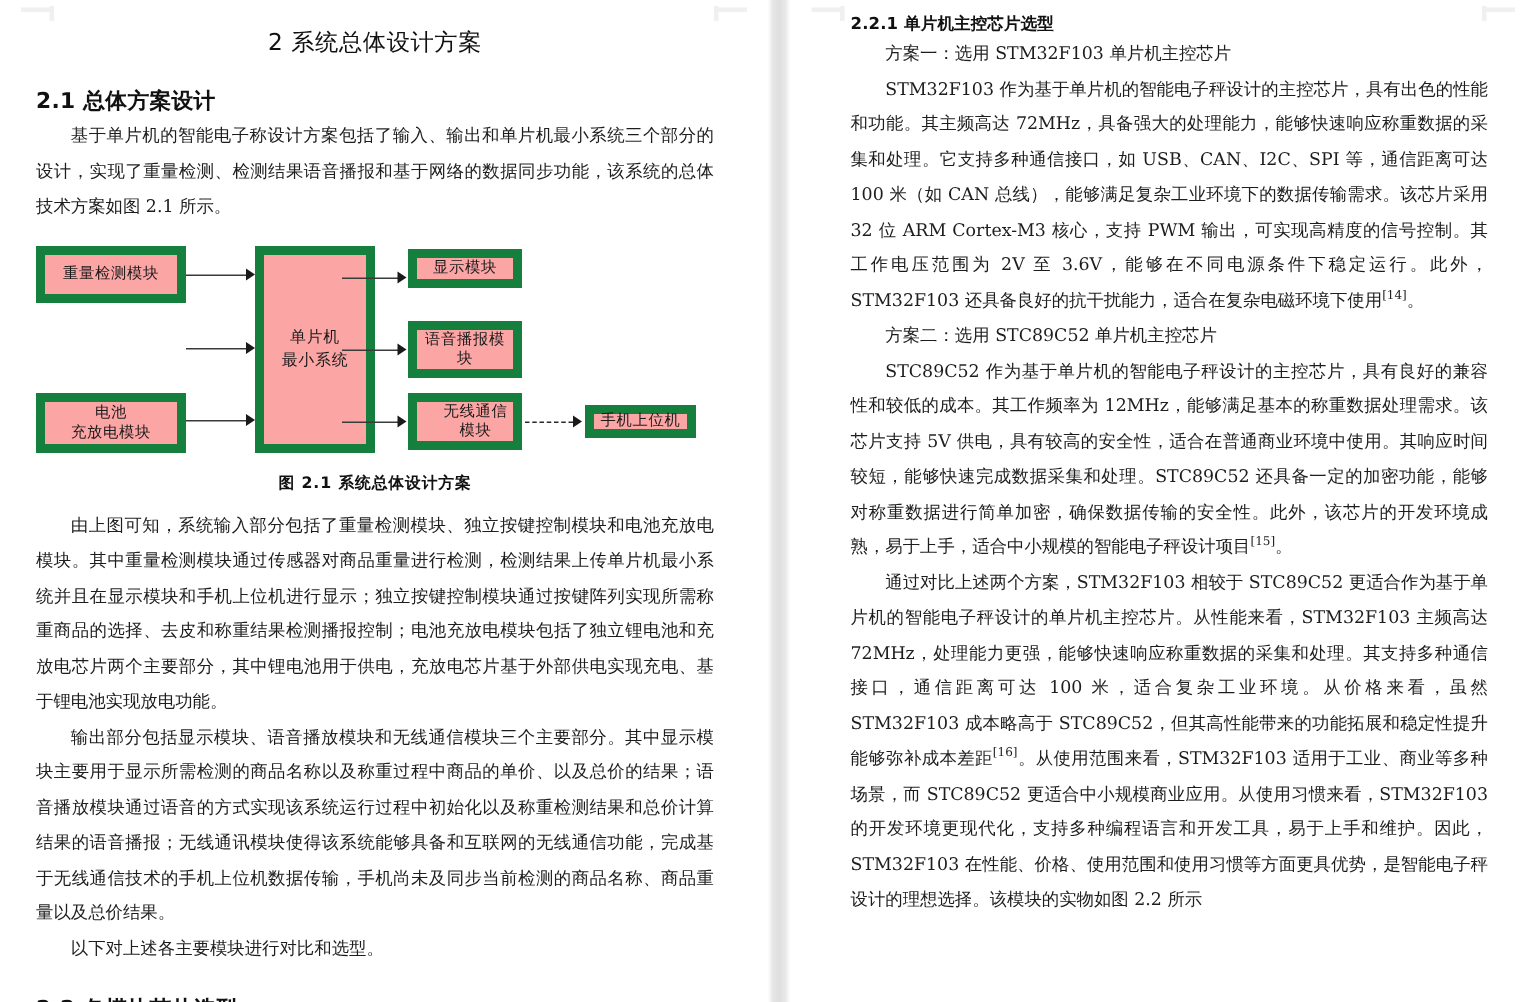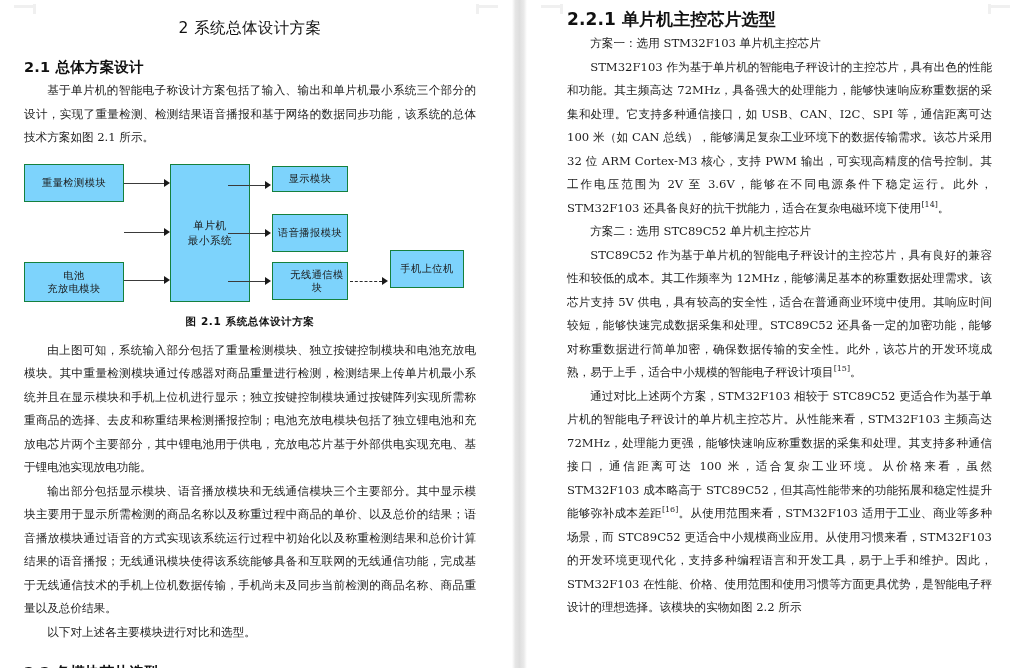--- a/index.html
+++ b/index.html
@@ -68,21 +68,21 @@
     font-family: "DejaVu Sans", "Liberation Sans", sans-serif;
     font-size: 14.5px;
     font-weight: bold;
     margin: 19px 0 2px 0;
     padding: 0;
     letter-spacing: 0.2px;
     color: #111;
   }
   h3.subsection-title {
     font-family: "DejaVu Sans", "Liberation Sans", sans-serif;
-    font-size: 17px;
+    font-size: 11px;
     font-weight: bold;
     margin: 11px 0 1px 0;
     padding: 0;
     letter-spacing: 0.1px;
     color: #111;
   }
   p.body-text {
     font-size: 11.6px;
     line-height: 23.5px;
     text-align: justify;
@@ -106,22 +106,22 @@
 
   
   .diagram-wrap {
     position: relative;
     width: 452px;
     height: 140px;
     margin: 12px auto 0 auto;
   }
   .dgm-box {
     position: absolute;
-    border: 1px solid #15803d;
-    background: #7dd3fc;
+    border: 6px solid #15803d;
+    background: #fca5a5;
     box-sizing: border-box;
     display: flex;
     align-items: center;
     justify-content: center;
     text-align: center;
     font-size: 10.2px;
     line-height: 13px;
     color: #1a1a1a;
     font-family: "DejaVu Serif", "Liberation Serif", serif;
     letter-spacing: 0.5px;
@@ -176,21 +176,21 @@
 
         <div class="dgm-box mcu" style="left:146px; top:2px; width:80px; height:138px; white-space:pre-line;">单片机
 最小系统</div>
 
         <div class="dgm-box" style="left:248px; top:4px;  width:76px; height:26px;">显示模块</div>
 
         <div class="dgm-box" style="left:248px; top:52px; width:76px; height:38px;">语音播报模块</div>
 
         <div class="dgm-box" style="left:248px; top:100px; width:76px; height:38px;padding-left:14px;">无线通信模块</div>
 
-        <div class="dgm-box" style="left:366px; top:88px; width:74px; height:38px;">手机上位机</div>
+        <div class="dgm-box" style="left:366px; top:108px; width:74px; height:22px;">手机上位机</div>
 
         <div class="dgm-line" style="left:100px; top:21px;  width:40px;"></div>
         <div class="dgm-arrow" style="left:140px; top:17px;"></div>
 
         <div class="dgm-line" style="left:100px; top:70px;  width:40px;"></div>
         <div class="dgm-arrow" style="left:140px; top:66px;"></div>
 
         <div class="dgm-line" style="left:100px; top:118px; width:40px;"></div>
         <div class="dgm-arrow" style="left:140px; top:114px;"></div>
 

